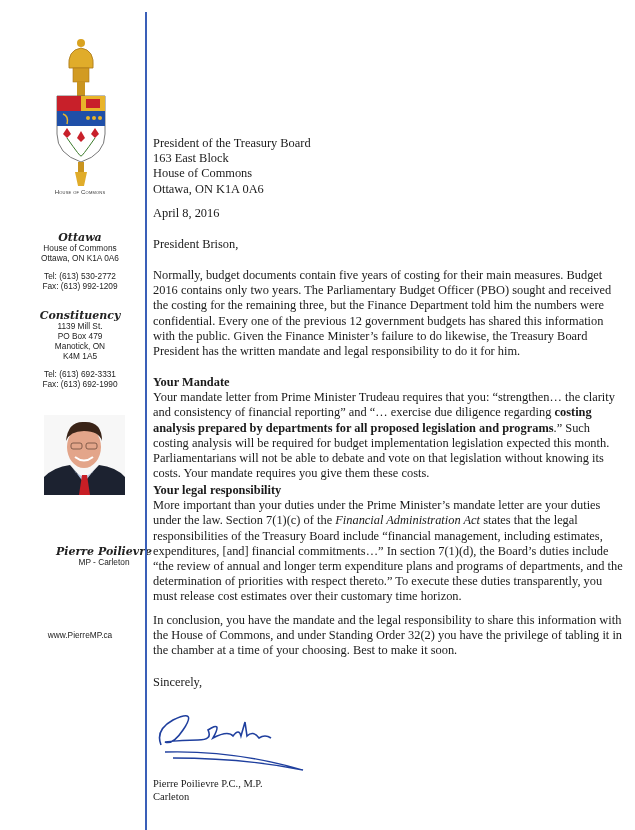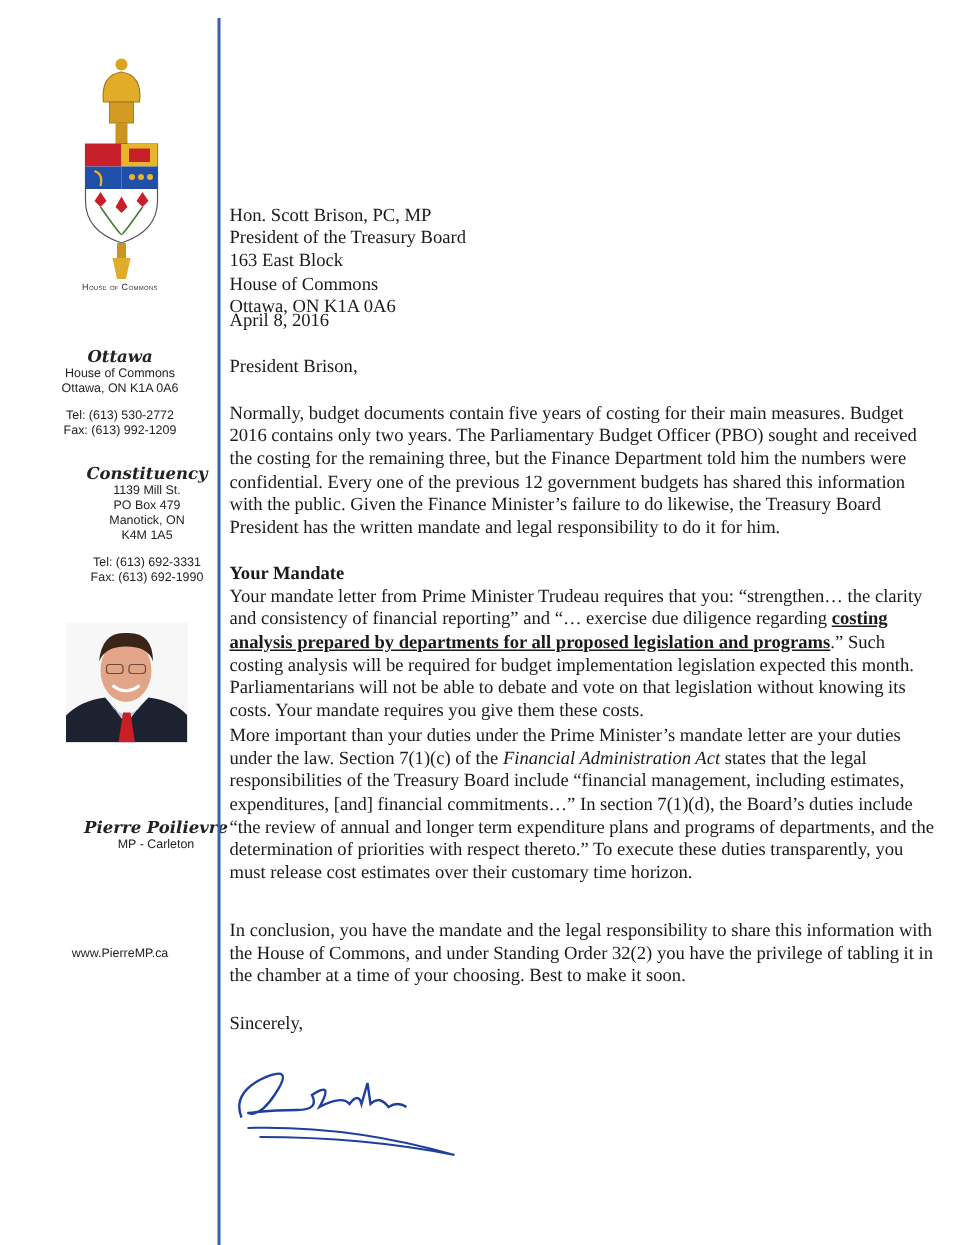--- a/index.html
+++ b/index.html
@@ -12,21 +12,21 @@
   .script { font-family: "DejaVu Serif", serif; font-style: italic; font-weight: bold;
     font-size: 11px; color: #222; }
   .sb-block { position: absolute; left: 0; width: 160px; font-size: 8.3px; line-height: 10px; }
   .vline { position: absolute; left: 145px; top: 12px; width: 1.5px; height: 818px; background: #3a5fb8; }
   .photo { position: absolute; left: 44px; top: 415px; width: 81px; height: 80px; overflow: hidden; background: #f7f7f7; }
   .letter { position: absolute; left: 153px; top: 0; width: 475px;
     font-family: "Liberation Serif", serif; font-size: 12.4px; line-height: 15.2px; color: #1a1a1a; }
   .letter p { margin: 0; }
   .abs { position: absolute; left: 0; width: 475px; }
   .heading { font-weight: bold; }
-  .ul-bold { font-weight: bold; text-decoration: underline; }
+  .ul-bold { font-weight: bold; }
   .sig { position: absolute; left: 153px; top: 700px; width: 200px; height: 75px; }
 </style>
 </head>
 <body>
 
 <div class="sidebar">
   <svg class="crest" viewBox="0 0 56 150">
 
     <circle cx="28" cy="5" r="4" fill="#d9a21f"></circle>
     <path d="M16 30 Q14 12 28 10 Q42 12 40 30 Z" fill="#e0ac2a" stroke="#a8761a" stroke-width="0.8"></path>
@@ -55,21 +55,21 @@
 
   <div class="sb-block" style="top:233px;">
     <div class="script">Ottawa</div>
     <div>House of Commons</div>
     <div>Ottawa, ON K1A 0A6</div>
     <div style="height:8px"></div>
     <div>Tel: (613) 530-2772</div>
     <div>Fax: (613) 992-1209</div>
   </div>
 
-  <div class="sb-block" style="top:311px;padding-left:18px;">
+  <div class="sb-block" style="top:311px;">
     <div class="script">Constituency</div>
     <div>1139 Mill St.</div>
     <div>PO Box 479</div>
     <div>Manotick, ON</div>
     <div>K4M 1A5</div>
     <div style="height:8px"></div>
     <div>Tel: (613) 692-3331</div>
     <div>Fax: (613) 692-1990</div>
   </div>
 
@@ -91,44 +91,46 @@
     <div>MP - Carleton</div>
   </div>
 
   <div class="sb-block" style="top:630px;">www.PierreMP.ca</div>
 </div>
 
 <div class="vline"></div>
 
 <div class="letter">
   <div class="abs" style="top:136px;">
-    <div>Hon. Scott Brison, PC, MP</div>
     <div>President of the Treasury Board</div>
     <div>163 East Block</div>
     <div>House of Commons</div>
     <div>Ottawa, ON  K1A 0A6</div>
   </div>
 
   <div class="abs" style="top:206px;font-family:Liberation Serif, serif;">April 8, 2016</div>
   <div class="abs" style="top:237px;">President Brison,</div>
 
   <p class="abs" style="top:268px;">Normally, budget documents contain five years of costing for their main measures. Budget 2016 contains only two years. The Parliamentary Budget Officer (PBO) sought and received the costing for the remaining three, but the Finance Department told him the numbers were confidential. Every one of the previous 12 government budgets has shared this information with the public. Given the Finance Minister’s failure to do likewise, the Treasury Board President has the written mandate and legal responsibility to do it for him.</p>
 
   <div class="abs" style="top:375px;">
     <div class="heading">Your Mandate</div>
     <p><span>Your mandate letter from Prime Minister Trudeau requires that you: “strengthen… the clarity and consistency of financial reporting” and “… exercise due diligence regarding </span><span class="ul-bold">costing analysis prepared by departments for all proposed legislation and programs</span><span>.” Such costing analysis will be required for budget implementation legislation expected this month. Parliamentarians will not be able to debate and vote on that legislation without knowing its costs. Your mandate requires you give them these costs.</span></p>
   </div>
 
   <div class="abs" style="top:483px;">
+    <div class="heading">Your legal responsibility</div>
     <p><span>More important than your duties under the Prime Minister’s mandate letter are your duties under the law. Section 7(1)(c) of the </span><i>Financial Administration Act</i><span> states that the legal responsibilities of the Treasury Board include “financial management, including estimates, expenditures, [and] financial commitments…” In section 7(1)(d), the Board’s duties include “the review of annual and longer term expenditure plans and programs of departments, and the determination of priorities with respect thereto.” To execute these duties transparently, you must release cost estimates over their customary time horizon.</span></p>
   </div>
 
   <p class="abs" style="top:613px;">In conclusion, you have the mandate and the legal responsibility to share this information with the House of Commons, and under Standing Order 32(2) you have the privilege of tabling it in the chamber at a time of your choosing. Best to make it soon.</p>
   <div class="abs" style="top:675px;">Sincerely,</div>
 
   <div class="abs" style="top:778px;font-size:10.5px;line-height:12.5px;">
+    <div>Pierre Poilievre P.C., M.P.</div>
+    <div>Carleton</div>
   </div>
 </div>
 
 <svg class="sig" viewBox="0 0 200 75">
   <path d="M8 45 Q2 30 20 20 Q45 8 30 30 Q20 45 12 42 Q30 40 45 40 Q60 40 55 30 Q70 20 60 38 Q75 30 80 36 Q86 28 88 36 L92 22 L94 36 Q100 30 106 38 Q112 34 118 38" stroke="#1f3f9e" stroke-width="1.6" fill="none"></path>
   <path d="M12 52 Q80 50 150 70 Q90 58 20 58" stroke="#1f3f9e" stroke-width="1.3" fill="none"></path>
 </svg>
 
 </body></html>

